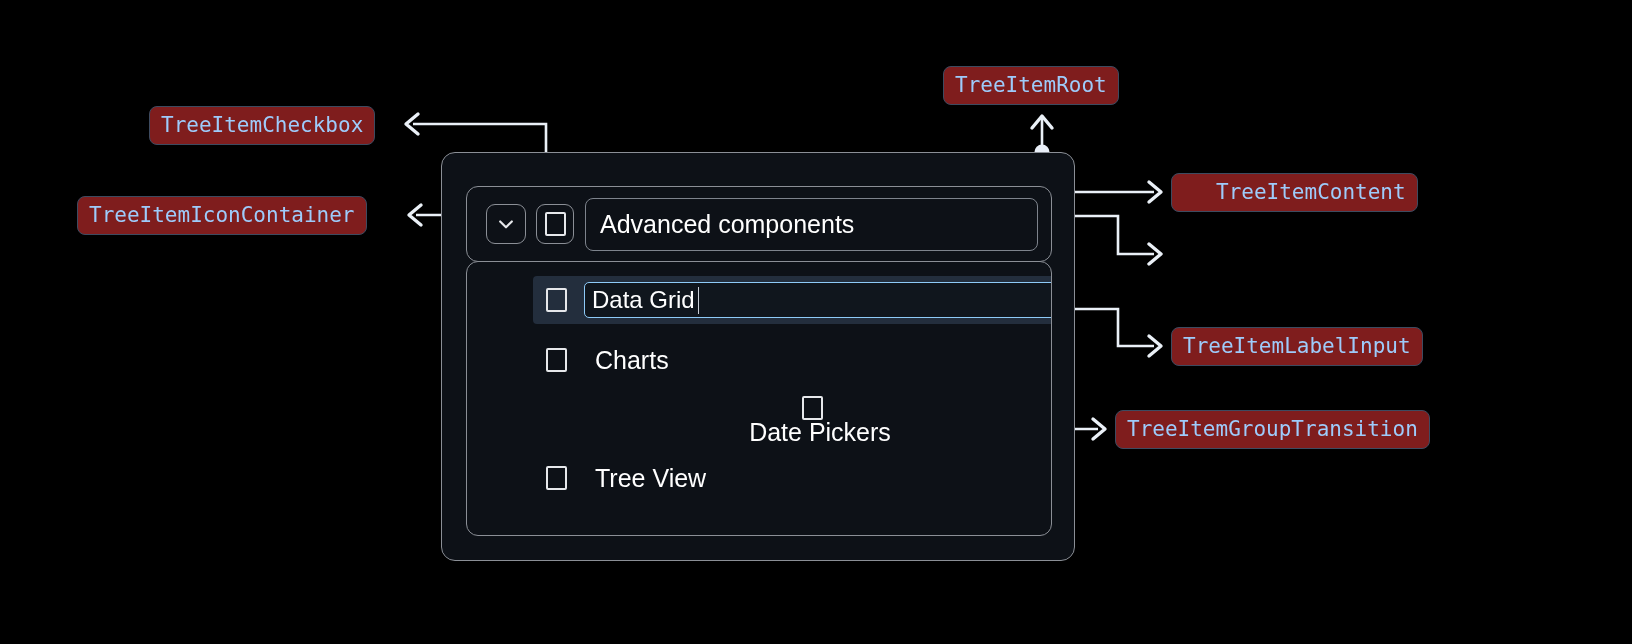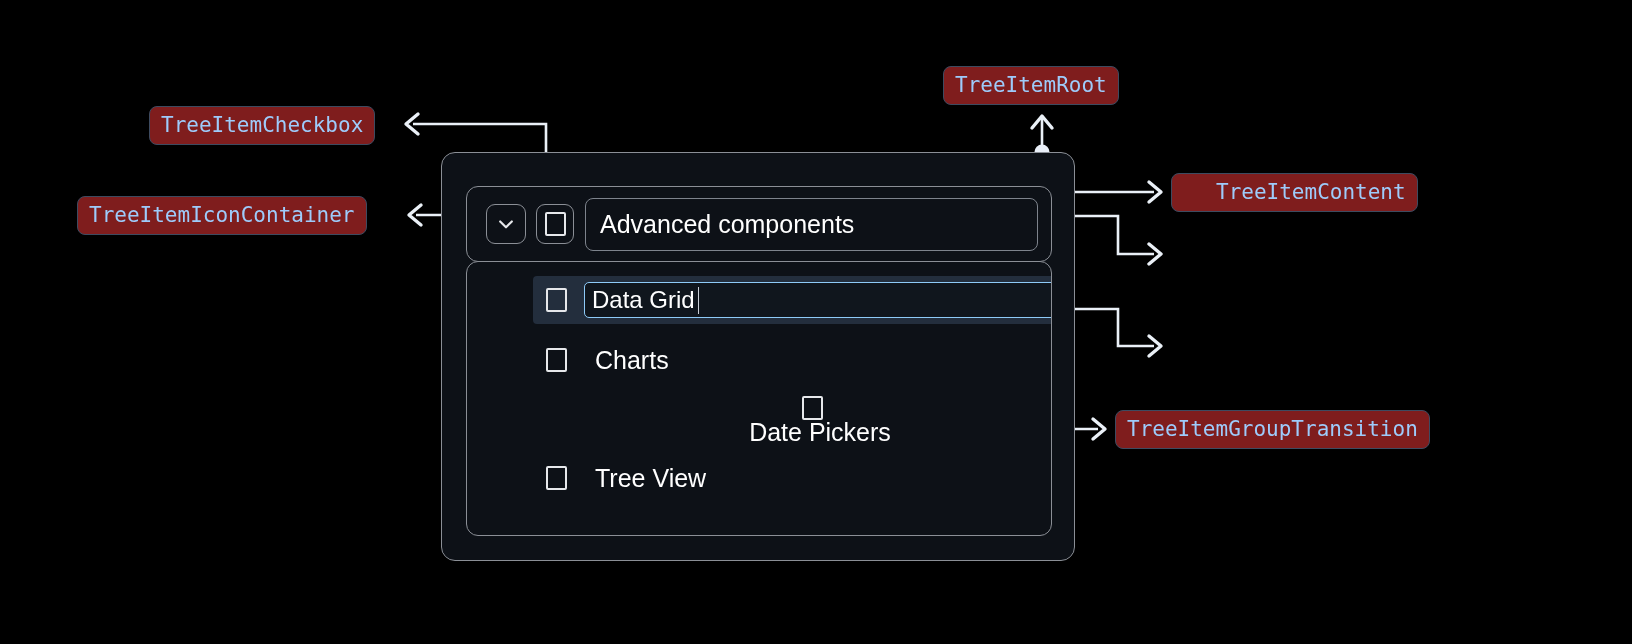--- a/index.html
+++ b/index.html
@@ -292,15 +292,16 @@
         <span class="child-text">Tree View</span>
       </div>
 
     </div>
   </div>
 
   <div class="anno" style="left:149px; top:106px;">TreeItemCheckbox</div>
   <div class="anno" style="left:77px;  top:196px;">TreeItemIconContainer</div>
   <div class="anno" style="left:943px; top:66px;">TreeItemRoot</div>
   <div class="anno" style="left:1171px;top:173px;padding-left:44px;">TreeItemContent</div>
+  <div class="anno" style="left:1171px;top:327px;">TreeItemLabelInput</div>
   <div class="anno" style="left:1115px;top:410px;">TreeItemGroupTransition</div>
 
 </div>
 
 </body></html>

